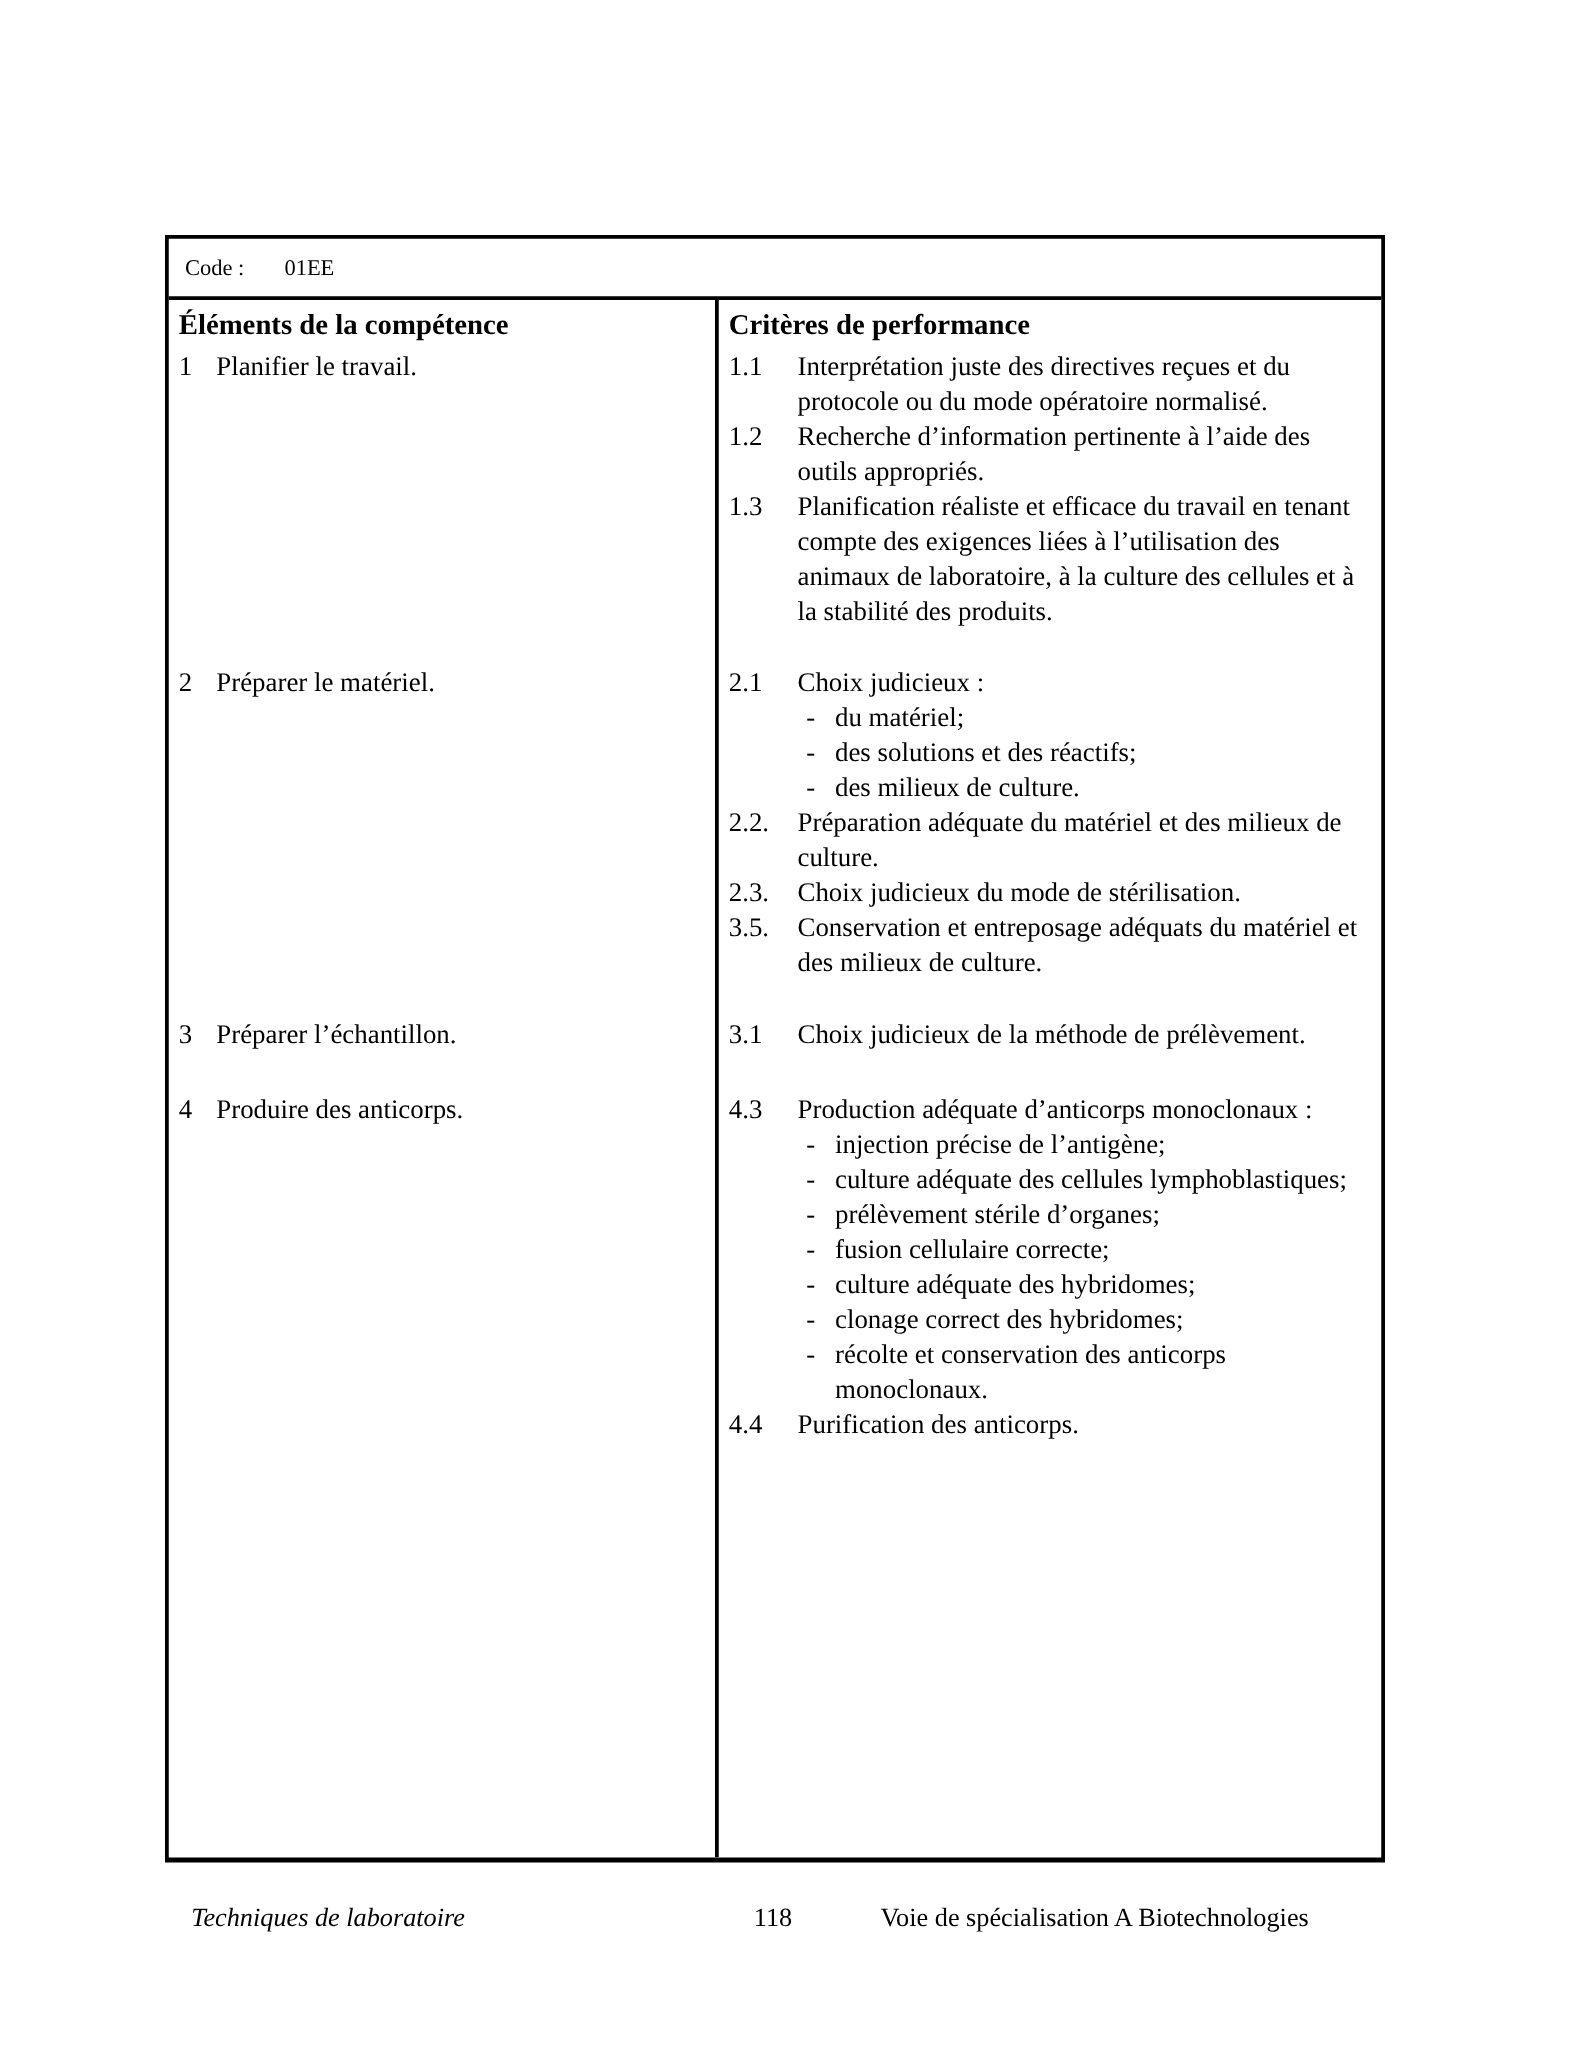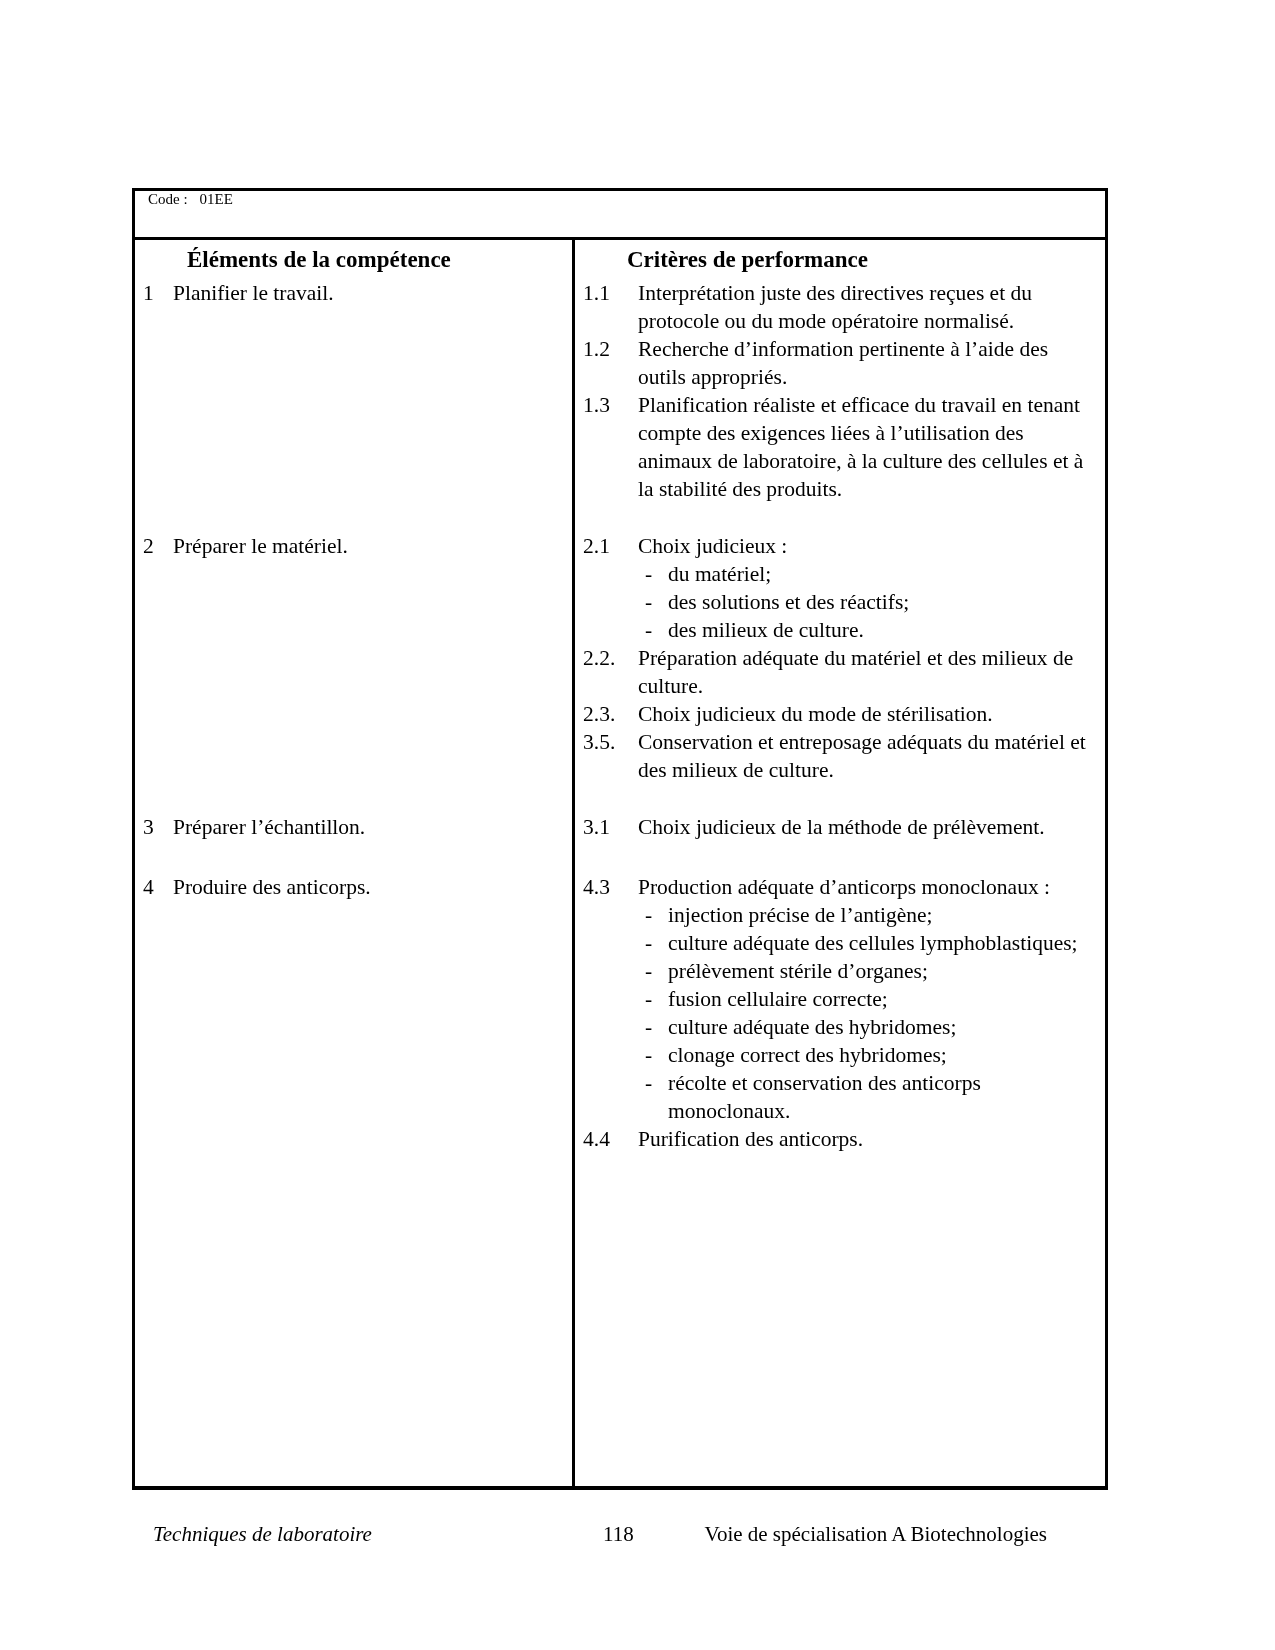--- a/index.html
+++ b/index.html
@@ -18,25 +18,25 @@
     border: 3px solid #000;
     border-bottom-width: 4px;
     box-sizing: border-box;
     display: flex; flex-direction: column;
     background: #fff;
   }
   .code-row {
     flex: 0 0 auto;
     height: 46px;
     border-bottom: 3px solid #000;
-    display: flex; align-items: flex-start;
+    display: flex; align-items: center;
     padding-left: 13px;
-    font-size: 15px;
-  }
-  .code-value { margin-left: 12px; }
+    font-size: 18px;
+  }
+  .code-value { margin-left: 32px; }
   .table-body {
     position: relative;
     flex: 1 1 auto;
     overflow: hidden;
     padding-top: 6px;
   }
   .v-divider {
     position: absolute;
     left: 437px; top: 0; bottom: 0;
     width: 3px; background: #000;
@@ -44,21 +44,20 @@
   .trow {
     display: grid;
     grid-template-columns: 440px 1fr;
     align-items: start;
   }
   .thead .hdr {
     font-weight: bold;
     font-size: 23px;
     line-height: 28px;
     padding-left: 8px;
-    margin-left: 44px;
   }
   .row-0 { margin-top: 5px; }
   .row-1 { margin-top: 29px; }
   .row-2 { margin-top: 29px; }
   .row-3 { margin-top: 32px; }
   .ecell { padding-right: 14px; }
   .ccell { padding-right: 0; }
   .elem {
     position: relative;
     padding-left: 38px;

